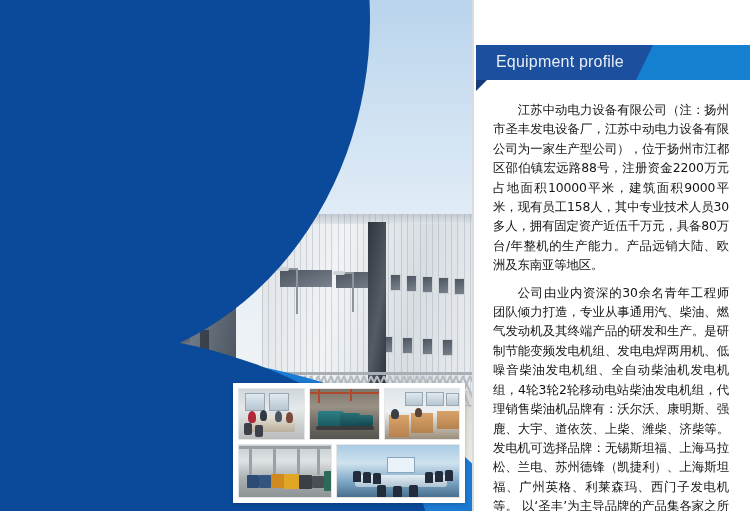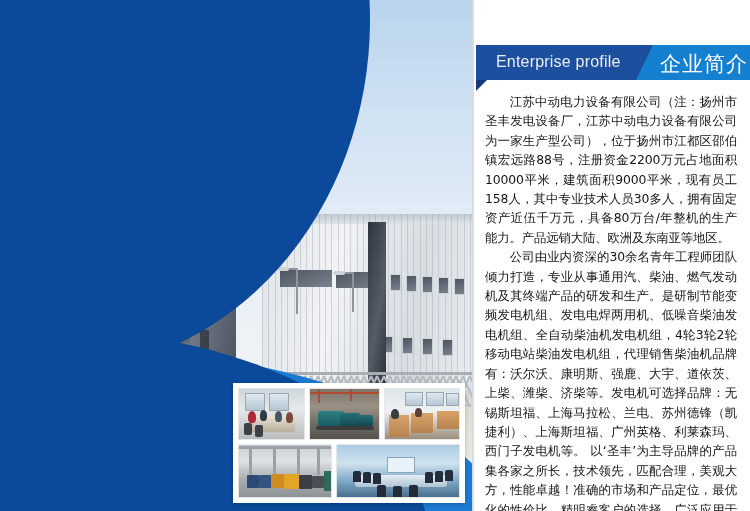--- a/index.html
+++ b/index.html
@@ -144,21 +144,21 @@
     border-left:11px solid #143c7a;border-bottom:11px solid transparent;}
   .tab-en{position:absolute;left:20px;top:8px;font-size:16px;color:#e8eef6;
     font-family:"Liberation Sans",sans-serif;letter-spacing:.2px;}
   .tab-cn{position:absolute;left:184px;top:5px;font-size:21px;color:#ffffff;font-weight:500;
     font-family:"DejaVu Sans",sans-serif;letter-spacing:1px;white-space:nowrap;}
 
   .body-text{position:absolute;left:13px;top:92px;width:252px;
     font-family:"DejaVu Sans",sans-serif;
     font-size:12.4px;line-height:19.4px;color:#141414;text-align:justify;
     letter-spacing:-0.15px;}
-  .body-text p{margin:0;text-indent:2em;}
+  .body-text p{margin:8px;text-indent:2em;}
   .body-text p+p{margin-top:0;}
 </style>
 </head>
 <body>
 
 <div class="page">
 
   <div class="hero">
 
     <div class="photo">
@@ -582,22 +582,21 @@
     </div>
   </div>
 
   <div class="rightpanel">
     <div class="rp-edge"></div>
 
     <div class="tabbar">
       <div class="tab-light"></div>
       <div class="tab-dark"></div>
       <div class="tab-notch"></div>
-      <div class="tab-en">Enterprise profile</div>
-      <div class="tab-cn">企业简介</div>
+      <div class="tab-en">Equipment profile</div>
     </div>
 
     <div class="body-text" id="bodyText">
         <p>江苏中动电力设备有限公司（注：扬州市圣丰发电设备厂，江苏中动电力设备有限公司为一家生产型公司），位于扬州市江都区邵伯镇宏远路88号，注册资金2200万元占地面积10000平米，建筑面积9000平米，现有员工158人，其中专业技术人员30多人，拥有固定资产近伍千万元，具备80万台/年整机的生产能力。产品远销大陆、欧洲及东南亚等地区。</p>
         <p>公司由业内资深的30余名青年工程师团队倾力打造，专业从事通用汽、柴油、燃气发动机及其终端产品的研发和生产。是研制节能变频发电机组、发电电焊两用机、低噪音柴油发电机组、全自动柴油机发电机组，4轮3轮2轮移动电站柴油发电机组，代理销售柴油机品牌有：沃尔沃、康明斯、强鹿、大宇、道依茨、上柴、潍柴、济柴等。发电机可选择品牌：无锡斯坦福、上海马拉松、兰电、苏州德锋（凯捷利）、上海斯坦福、广州英格、利莱森玛、西门子发电机等。 以‘圣丰’为主导品牌的产品集各家之所长，技术领先，匹配合理，美观大方，性能卓越！准确的市场和产品定位，最优化的性价比，精明睿客户的选择。广泛应用于国内外各大行业，如工厂、酒店、房地产、楼宇、铁路、石油、矿山、电信系统等。</p>
       </div>
   </div>
 
 </div>
 

